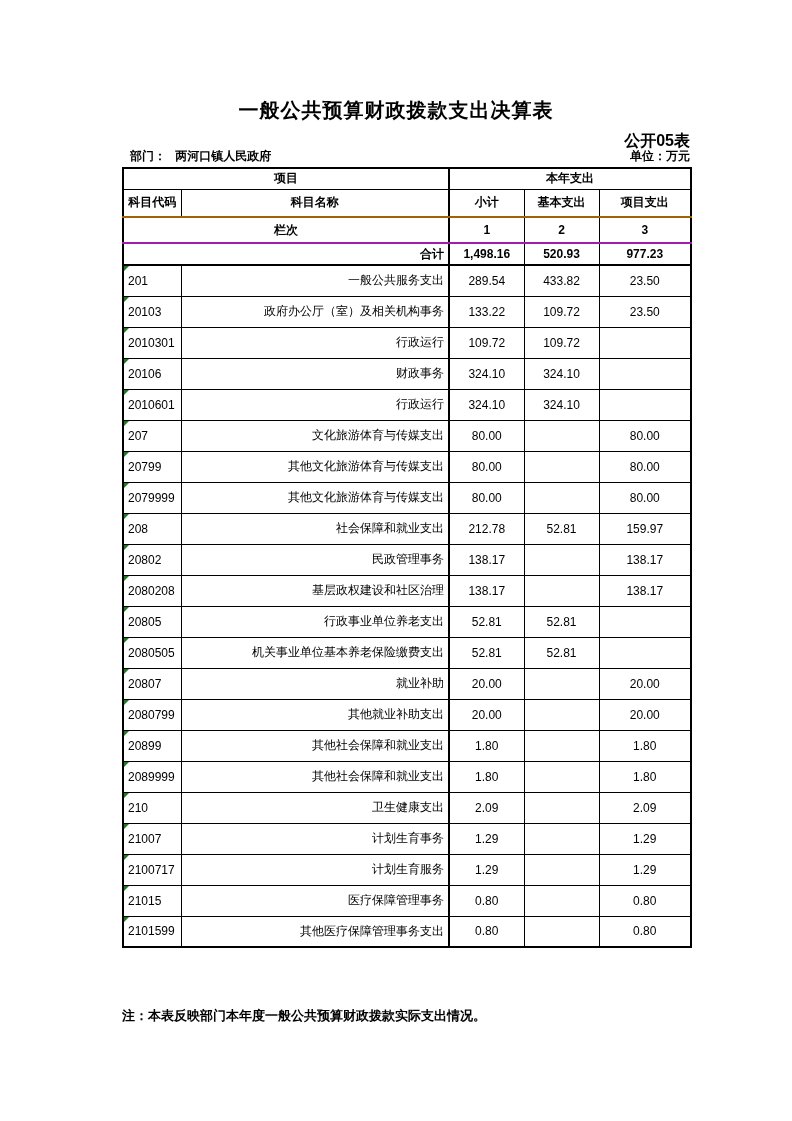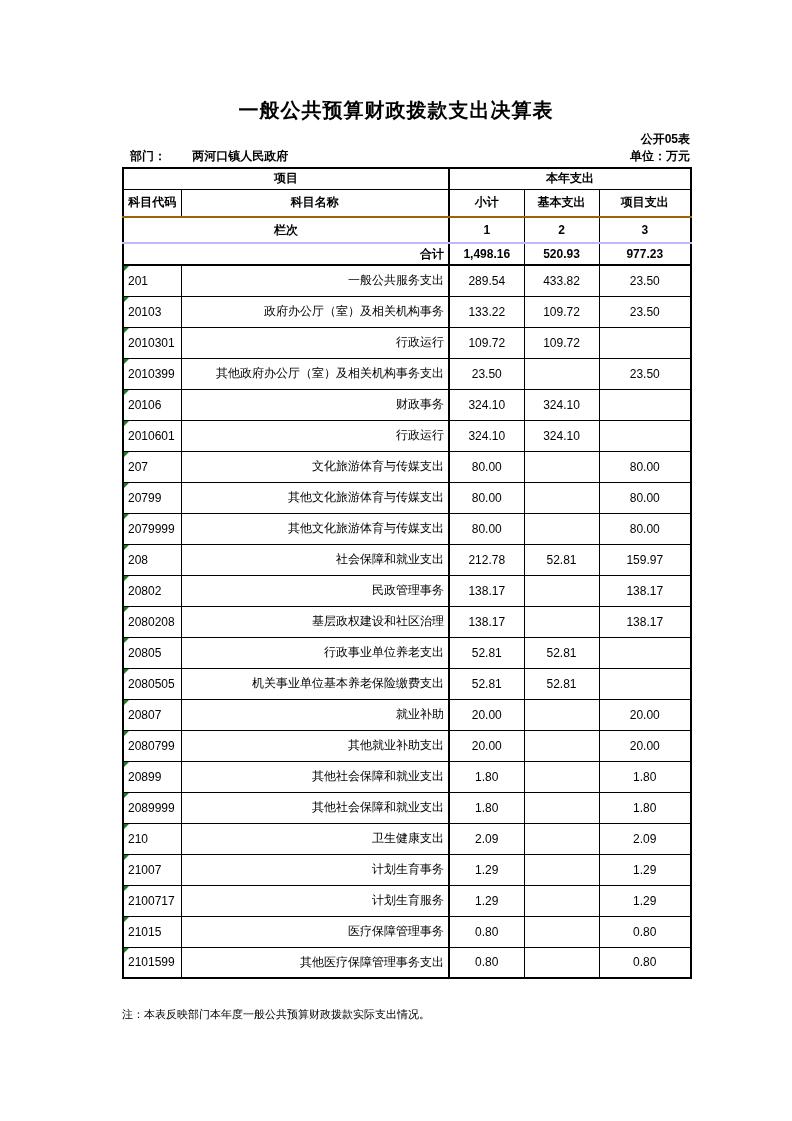--- a/index.html
+++ b/index.html
@@ -21,74 +21,74 @@
     font-weight: 700;
     letter-spacing: 1px;
     margin: 0;
   }
   .table-tag {
     position: absolute;
     top: 131px;
     left: 122px;
     width: 568px;
     text-align: right;
-    font-size: 12px;
+    font-size: 16px;
     font-weight: 700;
   }
   .meta-row {
     position: absolute;
     top: 148px;
     left: 122px;
     width: 568px;
     font-size: 12px;
     font-weight: 700;
     display: flex;
     justify-content: space-between;
   }
   .meta-left { padding-left: 8px; }
-  .meta-left .dept-value { margin-left: 23px; text-align: right; }
+  .meta-left .dept-value { margin-left: 6px; text-align: right; }
   table.budget {
     position: absolute;
     top: 167px;
     left: 122px;
     width: 568px;
     border-collapse: collapse;
     table-layout: fixed;
     border: 2px solid #000;
   }
   table.budget th, table.budget td {
     border: 1px solid #000;
     font-size: 12px;
     padding: 0 4px;
     overflow: hidden;
     white-space: nowrap;
   }
   tr.group-row th { height: 21px; font-weight: 700; text-align: center; }
   tr.col-row th { height: 28px; font-weight: 700; text-align: center; border-bottom: 2px solid #a16207; }
-  tr.index-row td { height: 26px; font-weight: 700; text-align: center; border-bottom: 2px solid #c4b5fd; }
+  tr.index-row td { height: 26px; font-weight: 700; text-align: center; border-bottom: 2px solid #a21caf; }
   tr.total-row td { height: 22px; font-weight: 700; text-align: right; border-bottom: 2px solid #000; }
   tbody.data tr td { height: 31px; font-weight: 400; }
   td.code { text-align: left; position: relative; }
   td.name { text-align: right; }
   td.num, tr.total-row td.num { text-align: center; }
   .thick-left { border-left: 2px solid #000 !important; }
   .flag {
     position: absolute;
     top: 0; left: 0;
     width: 0; height: 0;
     border-top: 5px solid var(--flag-green, #1e7b1e);
     border-right: 5px solid transparent;
   }
   .footnote {
     position: absolute;
     top: 1007px;
     left: 122px;
     width: 568px;
-    font-size: 11px;
-    font-weight: 400;
+    font-size: 13px;
+    font-weight: 700;
   }
 </style>
 </head>
 <body>
 
 <div class="sheet">
 
   <h1 class="doc-title">一般公共预算财政拨款支出决算表</h1>
 
   <div class="table-tag">公开05表</div>
@@ -150,27 +150,20 @@
     <td class="num">23.50</td>
   </tr>
         <tr>
     <td class="code"><span class="flag"></span><span class="code-text">2010301</span></td>
     <td class="name">行政运行</td>
     <td class="num thick-left">109.72</td>
     <td class="num">109.72</td>
     <td class="num"></td>
   </tr>
         <tr>
-    <td class="code"><span class="flag"></span><span class="code-text">2010399</span></td>
-    <td class="name">其他政府办公厅（室）及相关机构事务支出</td>
-    <td class="num thick-left">23.50</td>
-    <td class="num"></td>
-    <td class="num">23.50</td>
-  </tr>
-        <tr>
     <td class="code"><span class="flag"></span><span class="code-text">20106</span></td>
     <td class="name">财政事务</td>
     <td class="num thick-left">324.10</td>
     <td class="num">324.10</td>
     <td class="num"></td>
   </tr>
         <tr>
     <td class="code"><span class="flag"></span><span class="code-text">2010601</span></td>
     <td class="name">行政运行</td>
     <td class="num thick-left">324.10</td>

